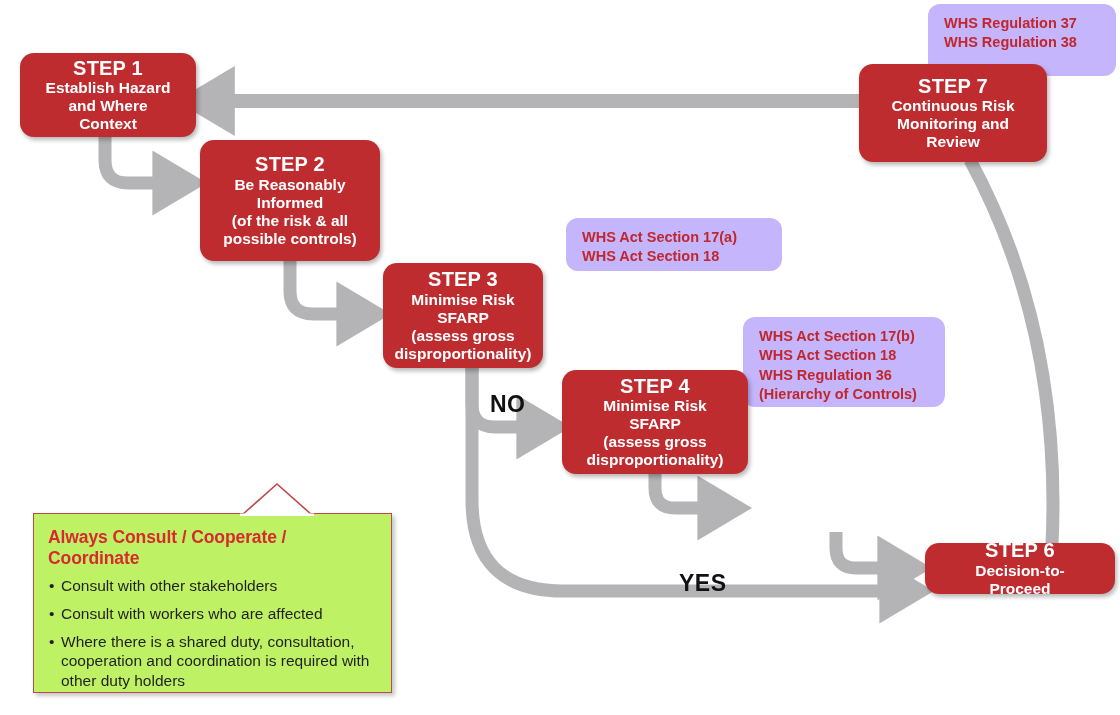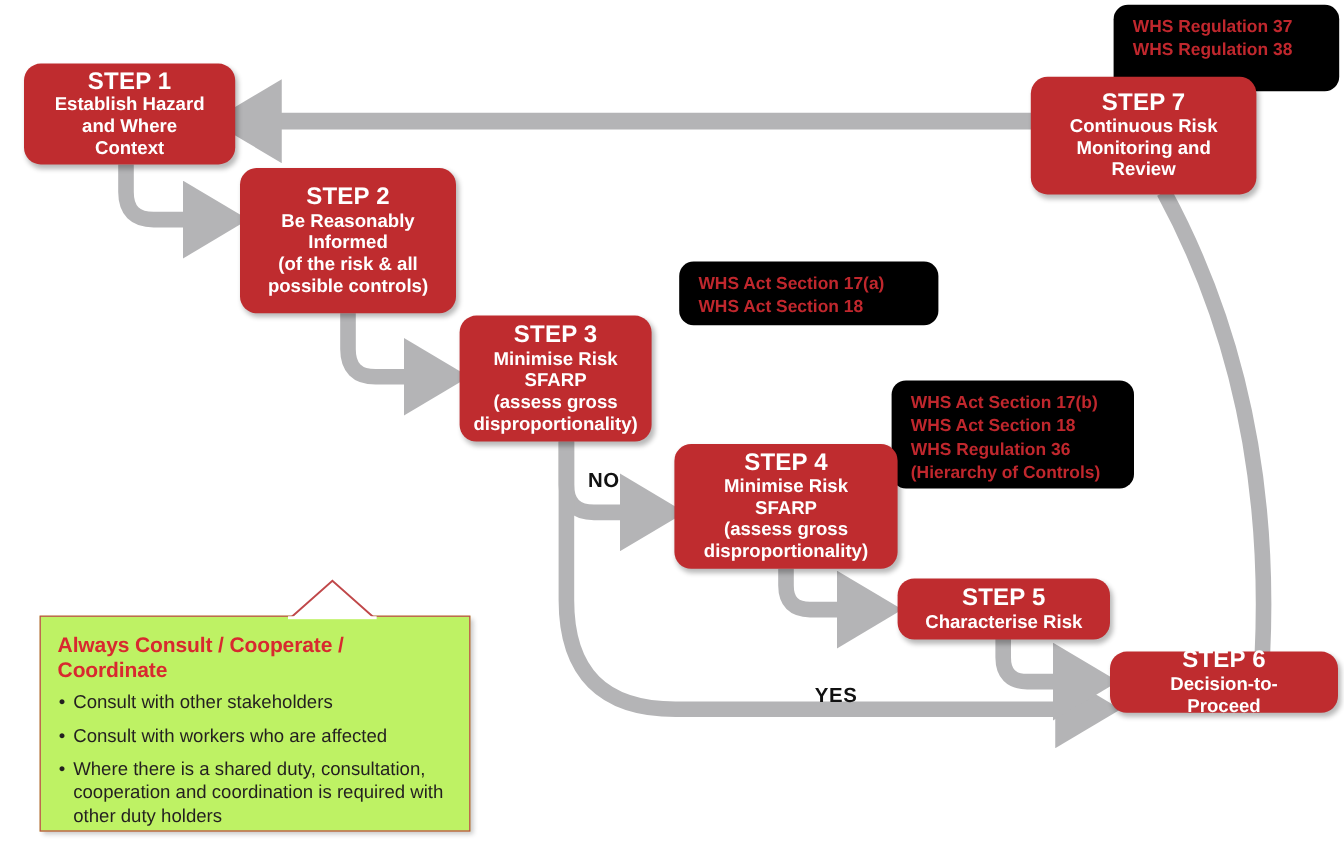--- a/index.html
+++ b/index.html
@@ -45,33 +45,33 @@
     line-height: 1.12;
     letter-spacing: 0.2px;
   }
   .step-sub {
     font-size: 15.5px;
     font-weight: bold;
     line-height: 1.16;
   }
   .note-box {
     position: absolute;
-    background: #000000;
+    background: #c4b5fd;
     border-radius: 12px;
     color: #c0272d;
     font-size: 14.5px;
     font-weight: bold;
     line-height: 1.33;
     padding: 10px 14px 11px 16px;
     box-sizing: border-box;
     z-index: 1;
   }
   .branch-label {
     position: absolute;
-    font-size: 17px;
+    font-size: 23px;
     font-weight: bold;
     color: #111111;
     z-index: 4;
     letter-spacing: 0.5px;
   }
   #callout {
     position: absolute;
     left: 33px;
     top: 513px;
     width: 359px;
@@ -198,24 +198,20 @@
     <div class="step-sub">disproportionality)</div>
   </div>
 
   <div class="step-box" style="left:562px; top:370px; width:186px; height:104px;">
     <div class="step-title">STEP 4</div>
     <div class="step-sub">Minimise Risk SFARP</div>
     <div class="step-sub">(assess gross</div>
     <div class="step-sub">disproportionality)</div>
   </div>
 
-  <div class="step-box" style="left:748px; top:482px; width:177px; height:51px;">
-    <div class="step-title">STEP 5</div>
-    <div class="step-sub">Characterise Risk</div>
-  </div>
 
   <div class="step-box" style="left:925px; top:543px; width:190px; height:51px;">
     <div class="step-title">STEP 6</div>
     <div class="step-sub">Decision-to-Proceed</div>
   </div>
 
   <div class="step-box" style="left:859px; top:64px; width:188px; height:98px;">
     <div class="step-title">STEP 7</div>
     <div class="step-sub">Continuous Risk</div>
     <div class="step-sub">Monitoring and</div>

